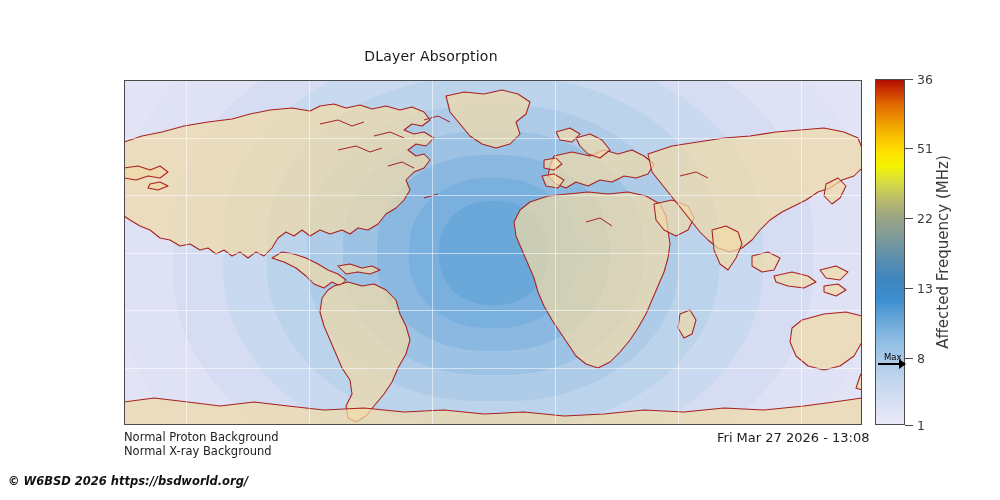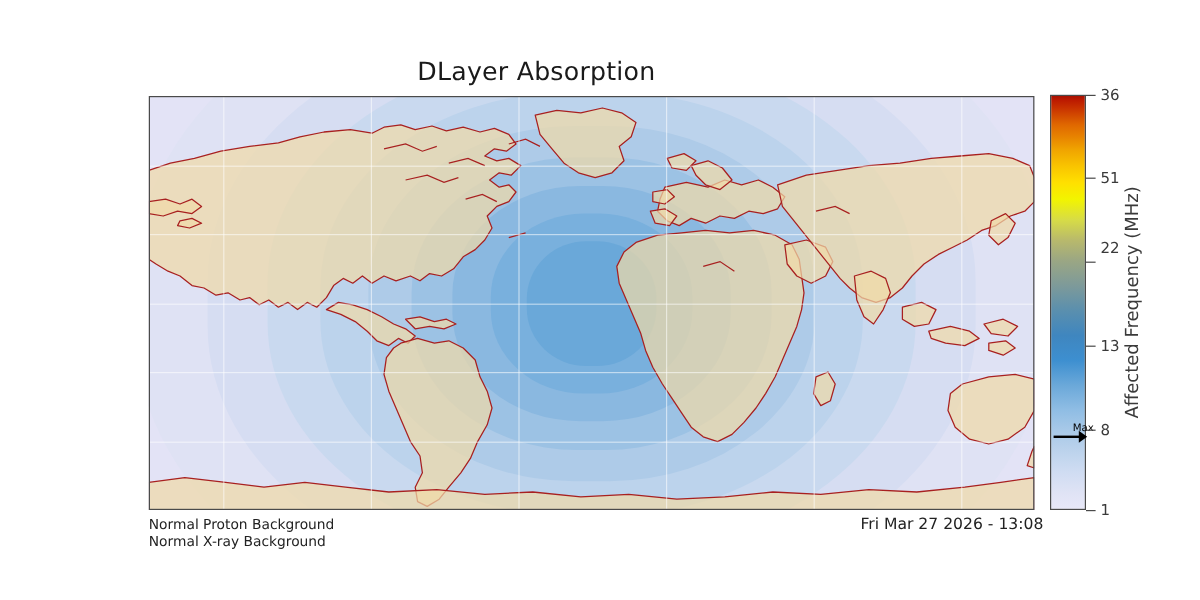--- a/index.html
+++ b/index.html
@@ -6,21 +6,21 @@
   body{
     width:1000px;height:500px;background:#ffffff;
     font-family:"DejaVu Sans","Liberation Sans",sans-serif;
     overflow:hidden;position:relative;
   }
   #root{position:absolute;left:0;top:0;width:1000px;height:500px;}
 
   
   .title{
     position:absolute;left:0;top:48px;width:862px;text-align:center;
-    font-size:21px;color:#1a1a1a;letter-spacing:.2px;margin-left:16px;
+    font-size:14px;color:#1a1a1a;letter-spacing:.2px;
   }
 
   
   .map{
     position:absolute;left:124px;top:80px;width:738px;height:345px;
     background:#e3e3f6;overflow:hidden;
   }
   .map-frame{
     position:absolute;left:124px;top:80px;width:738px;height:345px;
     border:1px solid #4a4a4a;box-sizing:border-box;pointer-events:none;
@@ -88,21 +88,21 @@
           transform:translateY(-50%);}
   .cb-title{
     position:absolute;left:929px;top:79px;width:346px;height:28px;
     transform-origin:0 0;transform:rotate(-90deg) translate(-346px,0);
     text-align:center;font-size:15px;color:#3a3a3a;line-height:28px;
   }
   .cb-max{
     position:absolute;left:877px;top:353px;width:28px;height:22px;
     font-size:8.5px;color:#000;line-height:9px;text-align:left;
   }
-  .cb-max span{display:block;padding-left:17px;}
+  .cb-max span{display:block;padding-left:7px;}
   .cb-arrow{position:absolute;left:1px;top:10px;width:22px;height:2px;background:#000;}
   .cb-arrow:after{
     content:"";position:absolute;right:-6px;top:-4px;
     border-left:7px solid #000;border-top:5px solid transparent;
     border-bottom:5px solid transparent;
   }
 
   
   .note{position:absolute;left:124px;font-size:11.5px;color:#222;}
   .note-1{top:430px;}
@@ -239,28 +239,29 @@
     <span>Max</span>
     <div class="cb-arrow"></div>
   </div>
 
   <div class="cb-ticks">
     <div class="cb-tick" style="top:9px"></div>
     <div class="cb-lbl" style="top:9px">36</div>
     <div class="cb-tick" style="top:78px"></div>
     <div class="cb-lbl" style="top:78px">51</div>
     <div class="cb-tick" style="top:148px"></div>
-    <div class="cb-lbl" style="top:136px">22</div>
+    <div class="cb-lbl" style="top:148px">22</div>
     <div class="cb-tick" style="top:218px"></div>
     <div class="cb-lbl" style="top:218px">13</div>
     <div class="cb-tick" style="top:288px"></div>
     <div class="cb-lbl" style="top:288px">8</div>
     <div class="cb-tick" style="top:355px"></div>
     <div class="cb-lbl" style="top:355px">1</div>
   </div>
 
   <div class="cb-title">Affected Frequency (MHz)</div>
 
   <div class="note note-2">Normal X-ray Background</div>
   <div class="note note-1">Normal Proton Background</div>
   <div class="stamp">Fri Mar 27 2026 - 13:08</div>
+  <div class="credit">© W6BSD 2026 https://bsdworld.org/</div>
 
 </div>
 
 </body></html>

